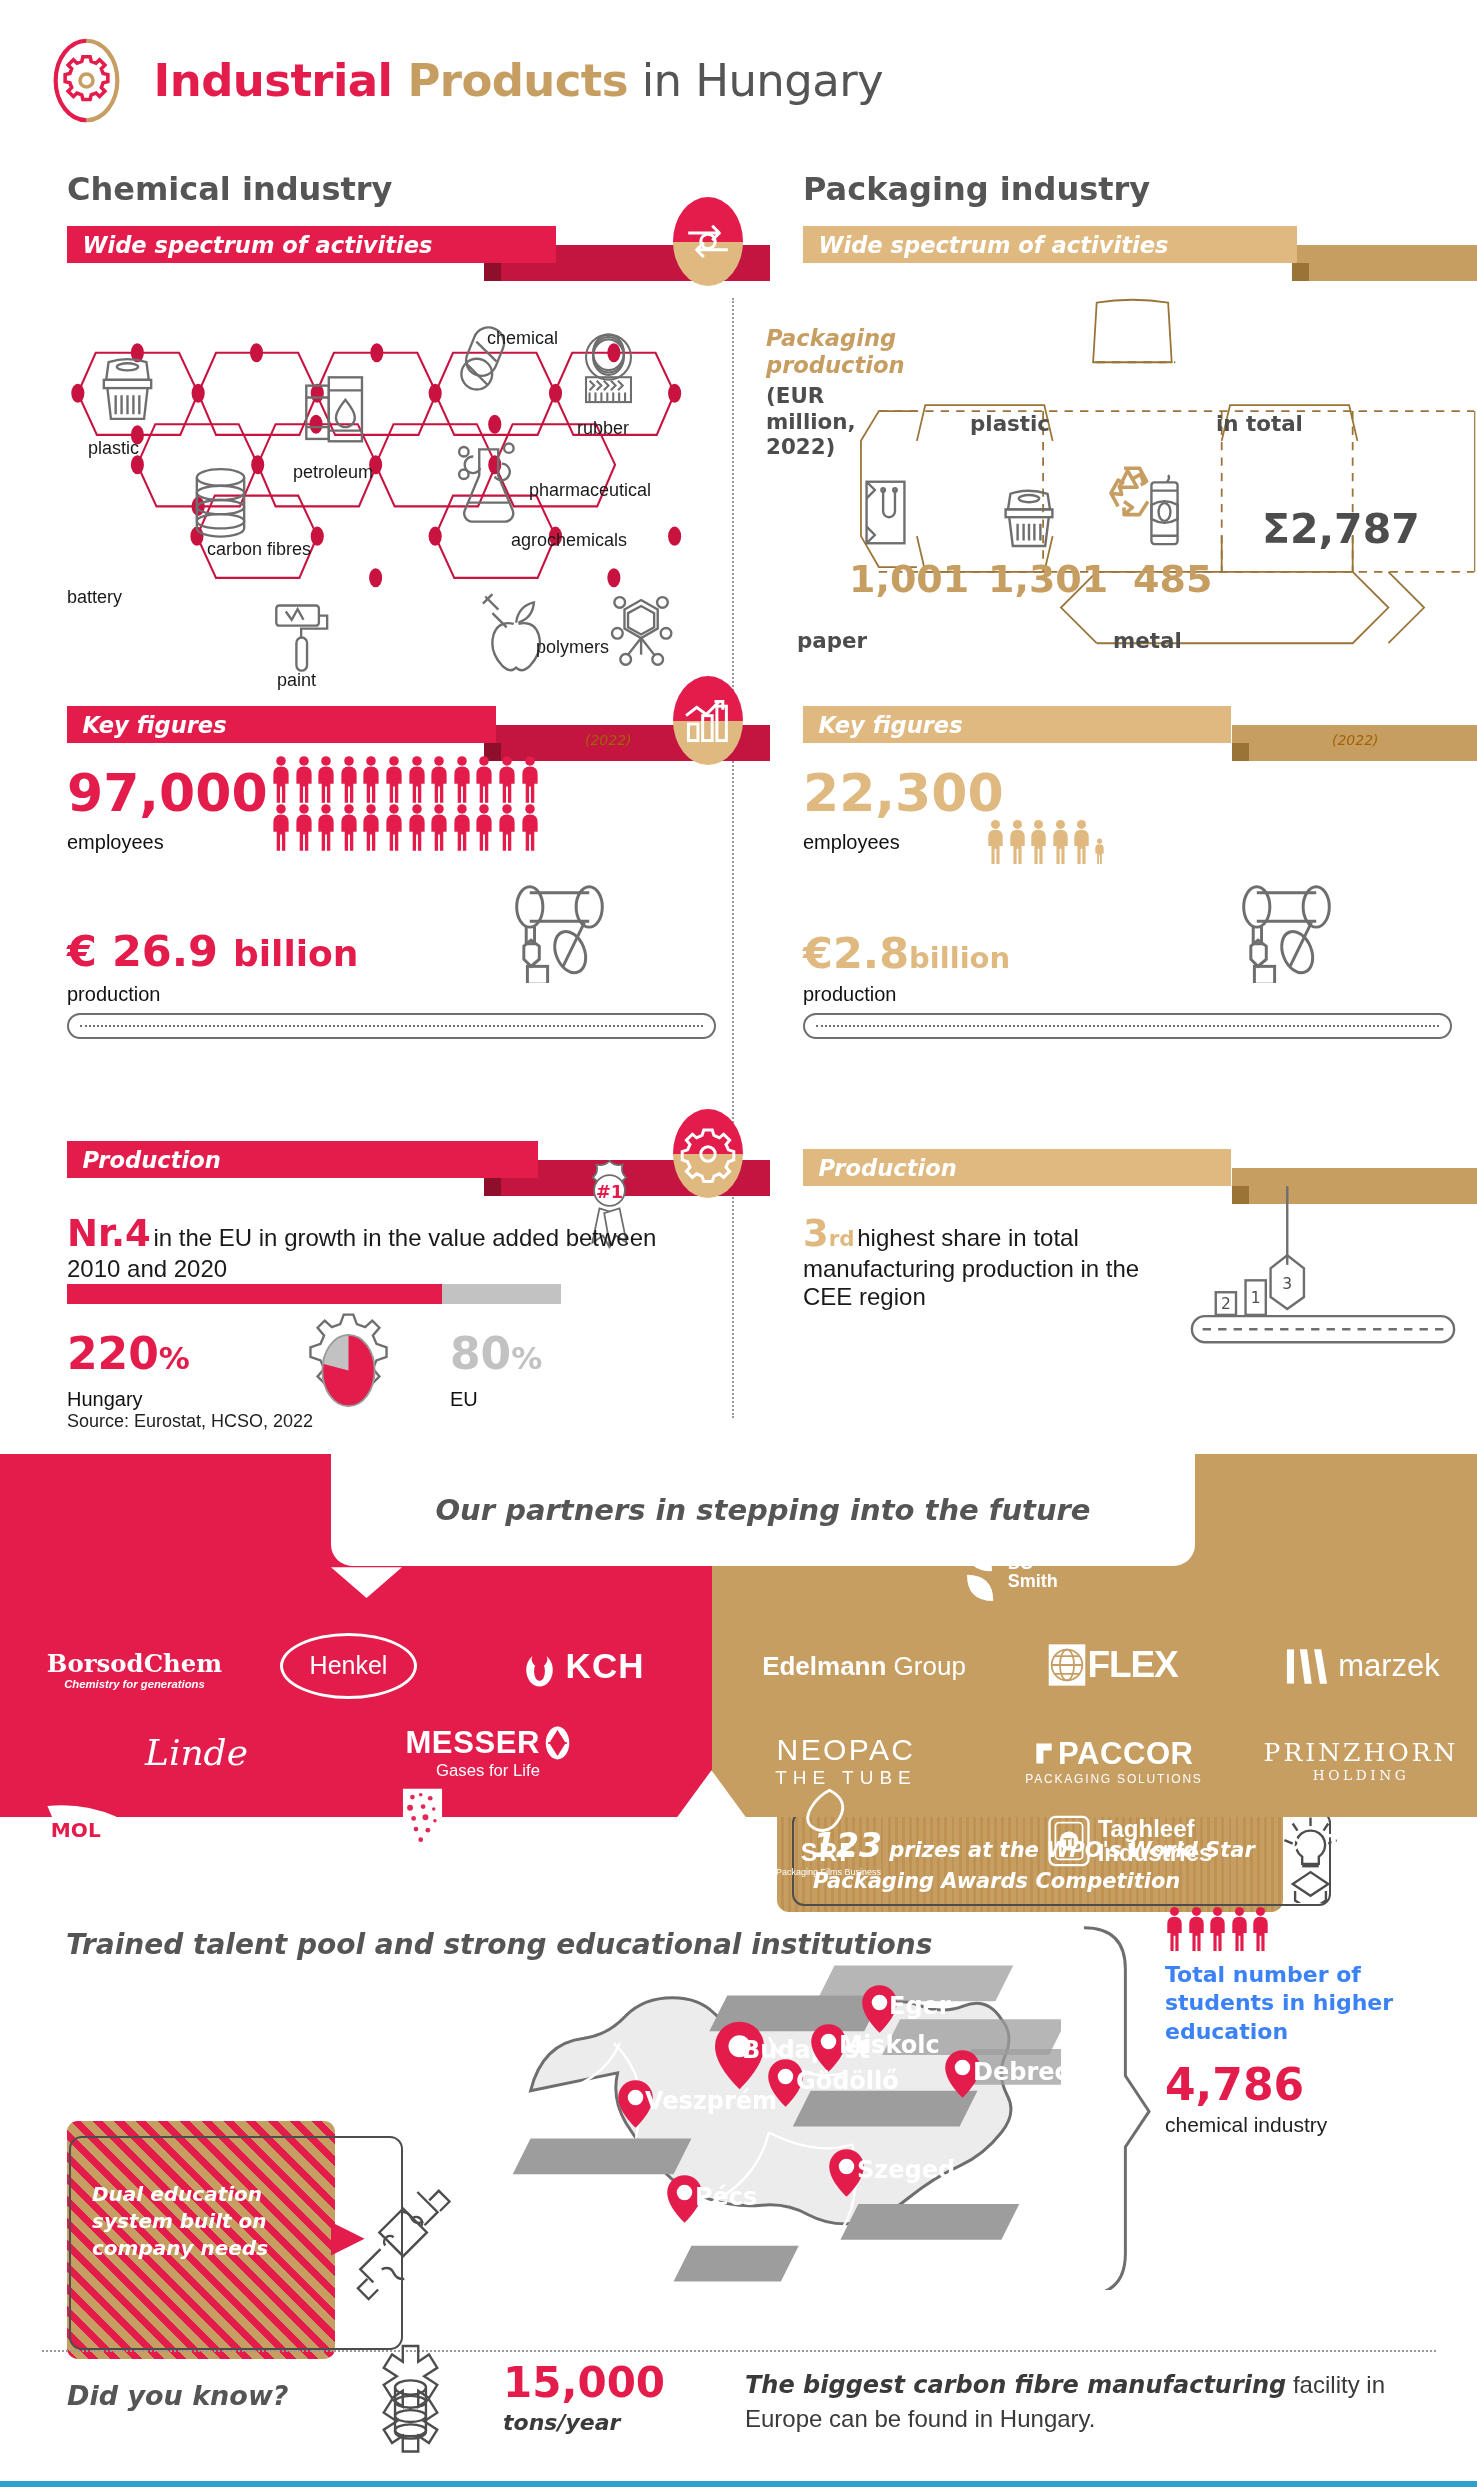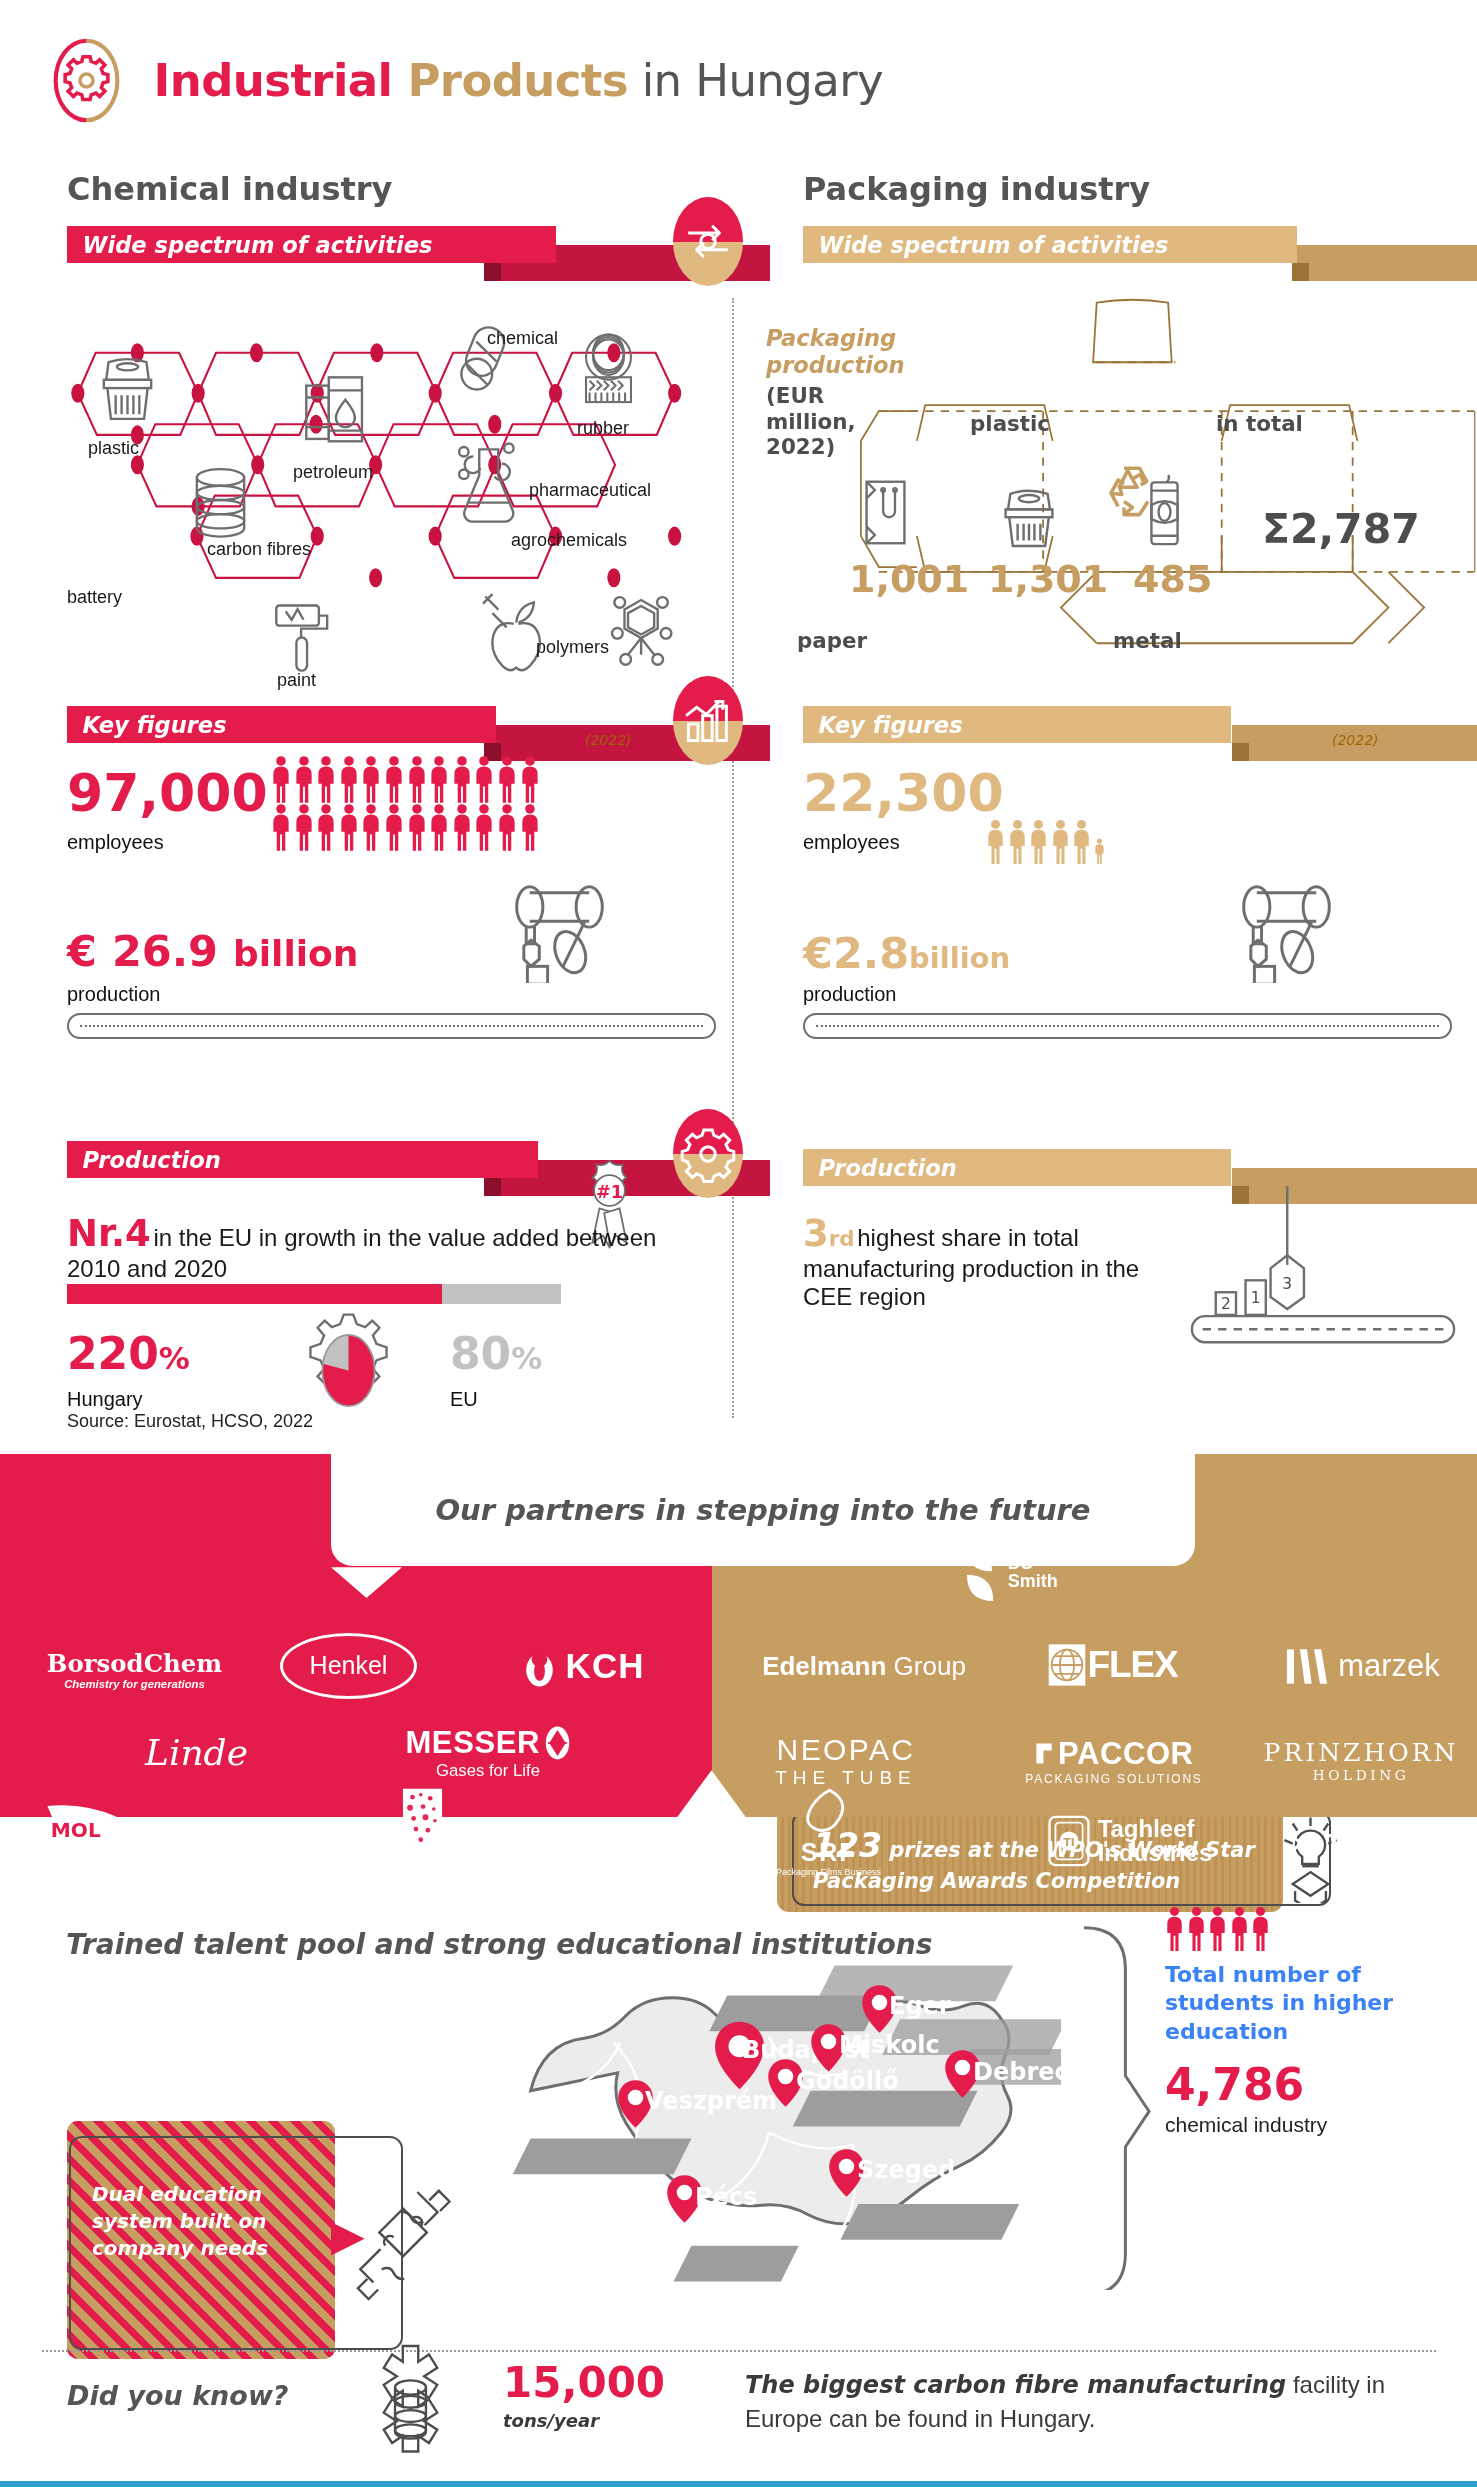--- a/index.html
+++ b/index.html
@@ -93,21 +93,21 @@
   .students-block { position: absolute; left: 1165px; top: 1906px; width: 286px; }
   .students-block .hdr { font-size: 22px; font-weight: bold; color: #3b82f6; line-height: 1.3; font-family: "DejaVu Sans", sans-serif; }
   .students-block .num { font-size: 44px; font-weight: bold; color: #E31C4B; margin-top: 13px; font-family: "DejaVu Sans", sans-serif; }
   .students-block .cap { font-size: 21px; color: #222; margin-top: 2.4px; }
 
   
   .hdash { position: absolute; border-top: 2.4px dotted #9a9a9a; }
   .dyk { position: absolute; left: 67px; top: 2380px; font-size: 27px; font-weight: bold; font-style: italic; color: #555; font-family: "DejaVu Sans", sans-serif; }
   .tons { position: absolute; left: 503px; top: 2362px; }
   .tons .n { font-size: 42px; font-weight: bold; color: #E31C4B; font-family: "DejaVu Sans", sans-serif; line-height: 1; }
-  .tons .u { font-size: 18px; font-weight: bold; font-style: italic; color: #3a3a3a; font-family: "DejaVu Sans", sans-serif; margin-top: 6px; }
+  .tons .u { font-size: 22px; font-weight: bold; font-style: italic; color: #3a3a3a; font-family: "DejaVu Sans", sans-serif; margin-top: 6px; }
   .fact { position: absolute; left: 745px; top: 2368px; width: 703px; font-size: 24px; line-height: 1.38; color: #3a3a3a; }
   .fact b { font-style: italic; font-weight: bold; font-family: "DejaVu Sans", sans-serif; }
   .bottombar { position: absolute; left: 0; top: 2481px; width: 1477px; height: 6px; background: #2f9fd0; }
 
   .prog-wrap { position: absolute; left: 67px; top: 1284px; width: 494px; height: 20px; background: #c2c2c2; }
   .prog-fill { position: absolute; left: 0; top: 0; height: 20px; background: #E31C4B; }
 
   .conveyor { position: absolute; border: 2.4px solid #6e6e6e; border-radius: 14.3px; height: 26px; }
   .conveyor:after { content:""; position:absolute; left:10.7px; right:10.7px; top:9.5px; border-top: 2.4px dotted #6e6e6e; }
 

